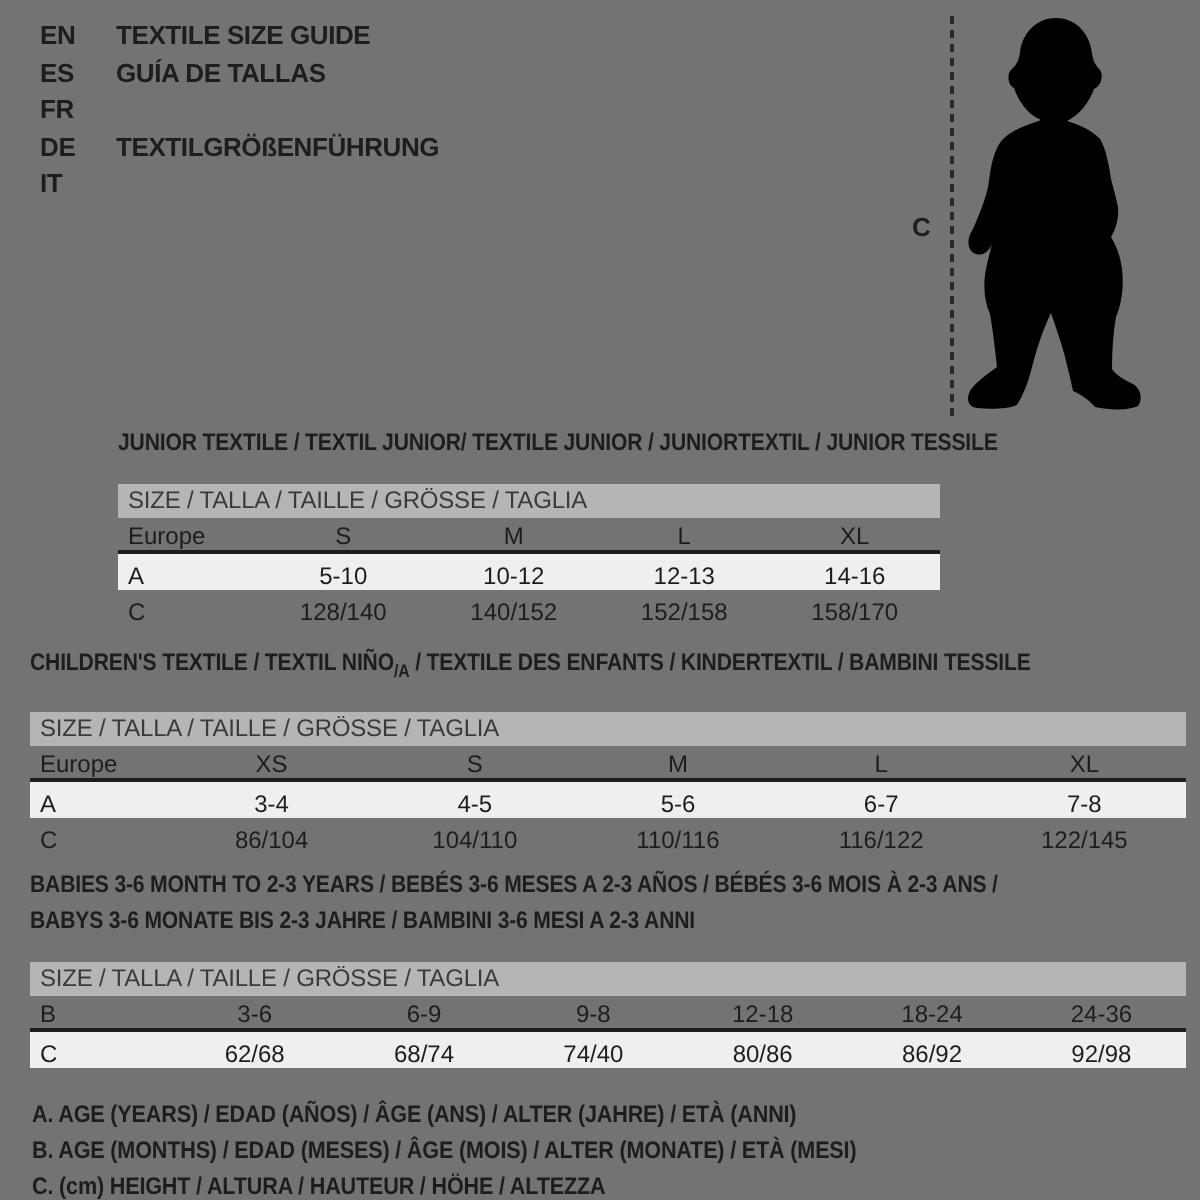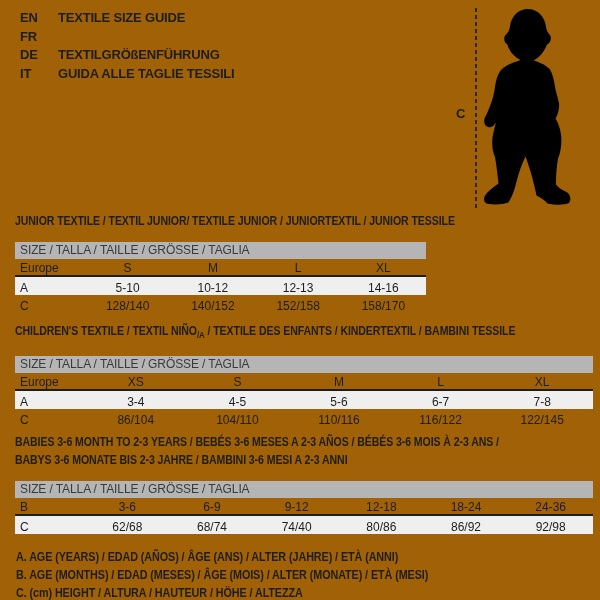--- a/index.html
+++ b/index.html
@@ -3,21 +3,21 @@
 <meta charset="utf-8">
 <style>
   html, body { margin: 0; padding: 0; }
   body {
     width: 600px; height: 600px;
     background: #ffffff;
     font-family: "Liberation Sans", sans-serif;
     color: var(--text, #1d1d1b);
     -webkit-font-smoothing: antialiased;
   }
-  .page { position: relative; width: 600px; height: 600px; background: #a16207; overflow: hidden; }
+  .page { position: relative; width: 600px; height: 600px; background: #737373; overflow: hidden; }
 
   
   .lang-list { position: absolute; left: 20px; top: 9px; }
   .lang-row { display: flex; line-height: 18.5px; font-size: 13px; font-weight: bold; letter-spacing: -0.2px; }
   .lang-code { width: 38px; flex: 0 0 38px; }
   .lang-title { white-space: nowrap; }
 
   
   .figure-label {
     position: absolute; left: 456px; top: 106px;
@@ -27,21 +27,21 @@
     position: absolute; left: 475px; top: 8px; width: 2px; height: 201px;
     background-image: repeating-linear-gradient(to bottom,
       #2a2a2a 0px, #2a2a2a 4px, transparent 4px, transparent 7px);
   }
   .sil-svg { position: absolute; left: 482px; top: 7px; width: 92px; height: 202px; }
   .sil-path { fill: var(--silhouette, #000); }
 
   
   .tables-region { position: absolute; left: 15px; top: 212px; width: 578px; }
   .table-section { margin-top: 9px; }
-  .table-section:first-child { margin-top: 0; }
+  .table-section:first-child { margin-top: 0; margin-left: 44px; }
   .table-section.last { margin-top: 6px; }
   .table-title {
     font-size: 12px; font-weight: bold; line-height: 18px;
     white-space: nowrap; letter-spacing: -0.1px;
     transform: scaleX(0.88); transform-origin: 0 50%;
   }
   .table-title sub { font-size: 9px; }
   .size-bar {
     margin-top: 12px; height: 17px; line-height: 17px;
     background: var(--size-bar-bg, #b5b5b5);
@@ -68,29 +68,32 @@
 <body>
 
 <div class="page">
 
   <div class="lang-list">
       <div class="lang-row">
         <span class="lang-code">EN</span>
         <span class="lang-title">TEXTILE SIZE GUIDE</span>
       </div>
       <div class="lang-row">
+        <span class="lang-code">ES</span>
+        <span class="lang-title">GUÍA DE TALLAS</span>
+      </div>
+      <div class="lang-row">
         <span class="lang-code">FR</span>
       </div>
       <div class="lang-row">
         <span class="lang-code">DE</span>
         <span class="lang-title">TEXTILGRÖßENFÜHRUNG</span>
       </div>
       <div class="lang-row">
         <span class="lang-code">IT</span>
-        <span class="lang-title">GUIDA ALLE TAGLIE TESSILI</span>
       </div>
     </div>
 
   <span class="figure-label">C</span>
 
   <div class="dash-line"></div>
 
   <svg class="sil-svg" viewBox="0 0 92 202" aria-hidden="true">
     <path class="sil-path" d="M46 2
       C37 2 29.5 8.5 28 19
@@ -184,21 +187,21 @@
           <div class="t-cell">122/145</div>
         </div>
       </div>
       <div class="table-section last">
         <div class="table-title"><span class="seg">BABIES 3-6 MONTH TO 2-3 YEARS / BEBÉS 3-6 MESES A 2-3 AÑOS / BÉBÉS 3-6 MOIS À 2-3 ANS /</span><br><span class="seg">BABYS 3-6 MONATE BIS 2-3 JAHRE / BAMBINI 3-6 MESI A 2-3 ANNI</span></div>
         <div class="size-bar">SIZE / TALLA / TAILLE / GRÖSSE / TAGLIA</div>
         <div class="t-row divider">
           <div class="t-label">B</div>
           <div class="t-cell">3-6</div>
           <div class="t-cell">6-9</div>
-          <div class="t-cell">9-12</div>
+          <div class="t-cell">9-8</div>
           <div class="t-cell">12-18</div>
           <div class="t-cell">18-24</div>
           <div class="t-cell">24-36</div>
         </div>
         <div class="t-row shaded">
           <div class="t-label">C</div>
           <div class="t-cell">62/68</div>
           <div class="t-cell">68/74</div>
           <div class="t-cell">74/40</div>
           <div class="t-cell">80/86</div>

